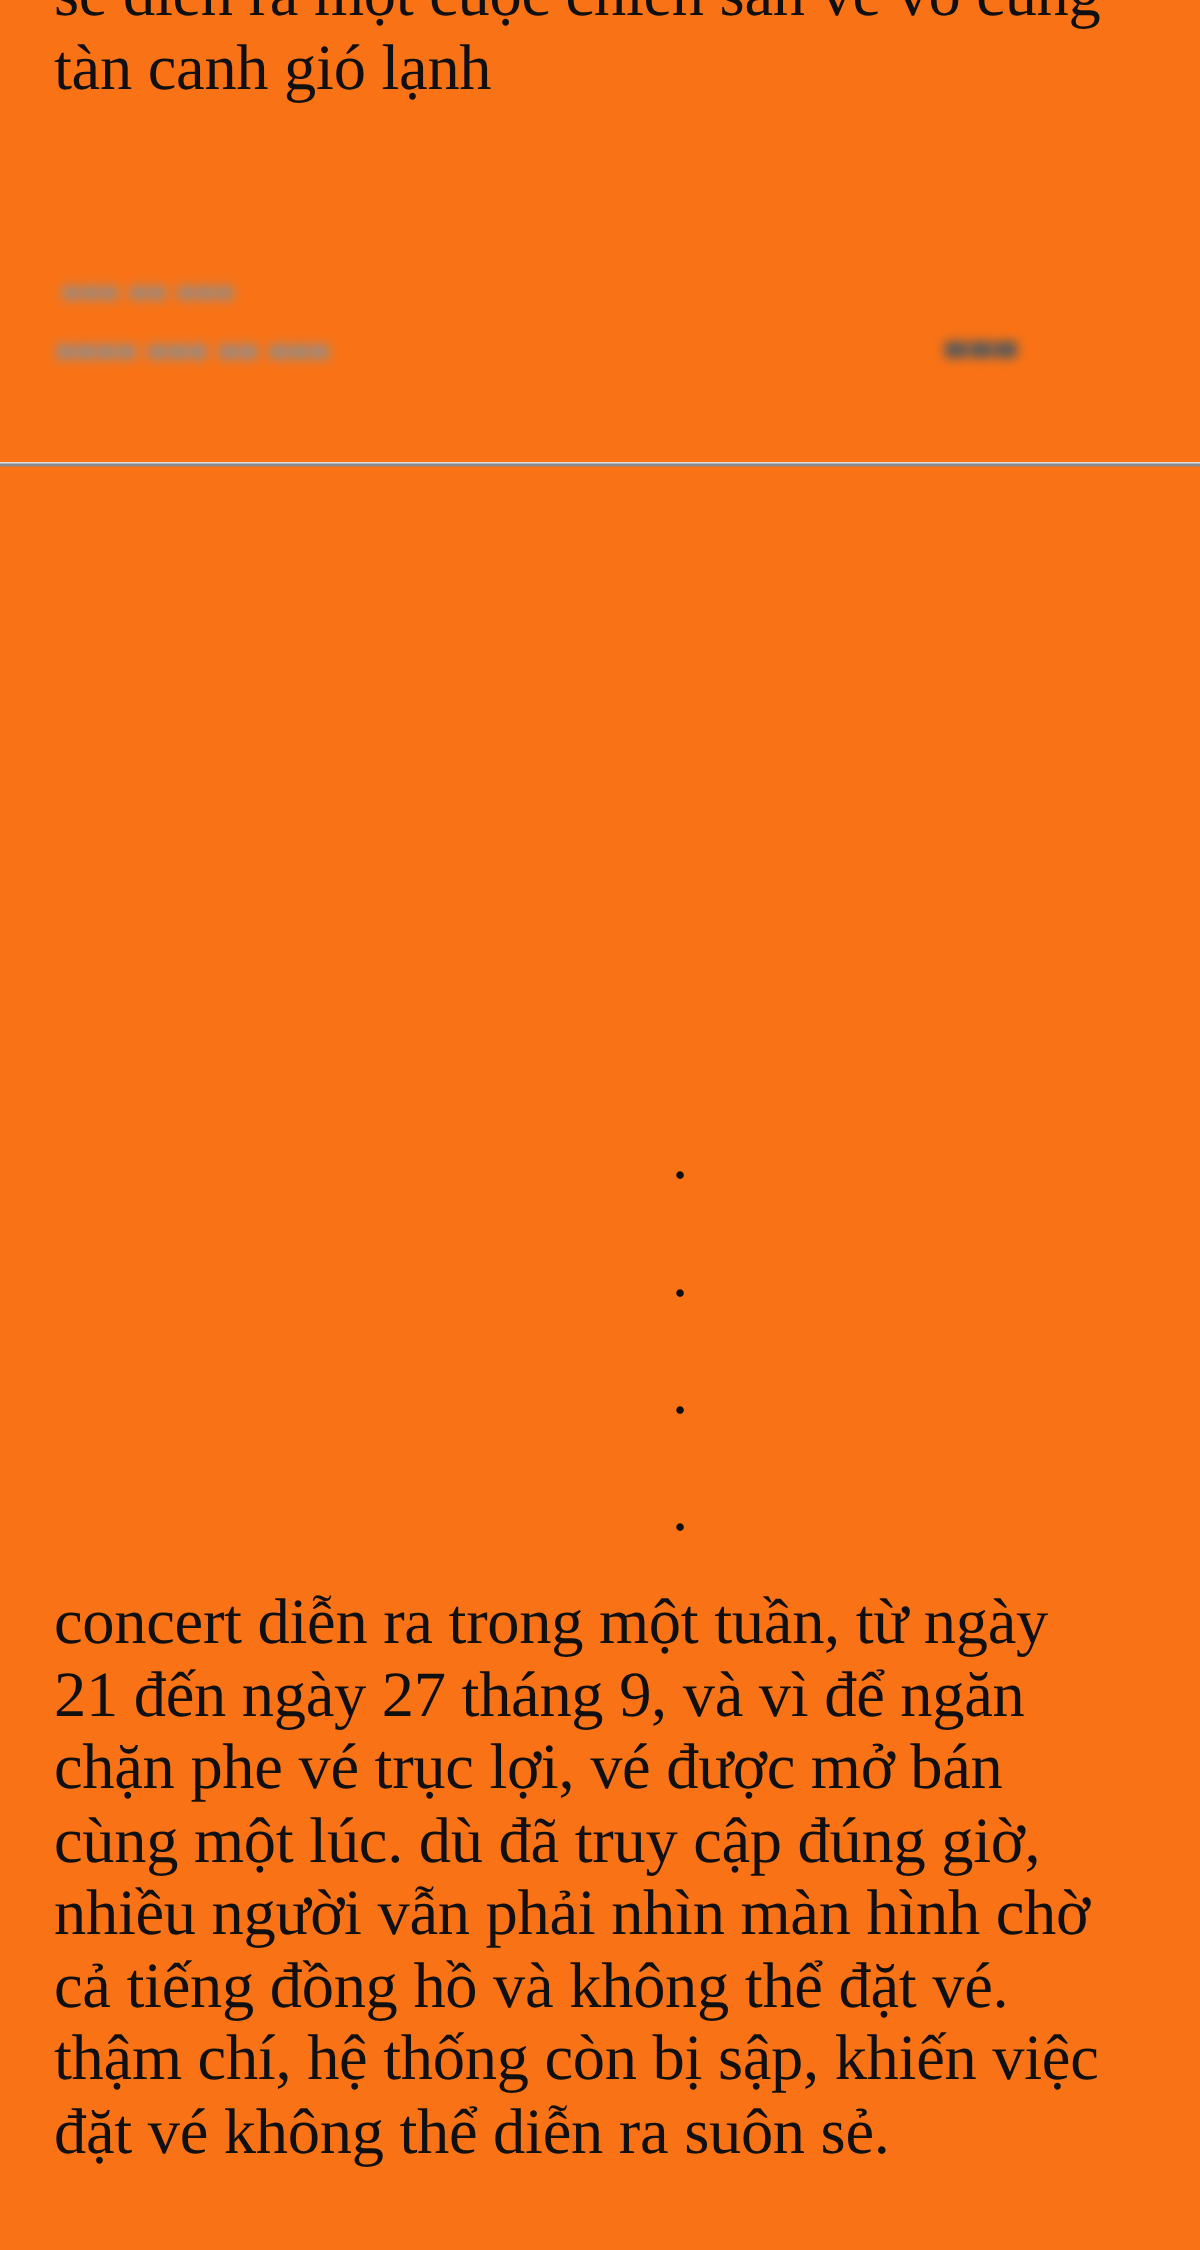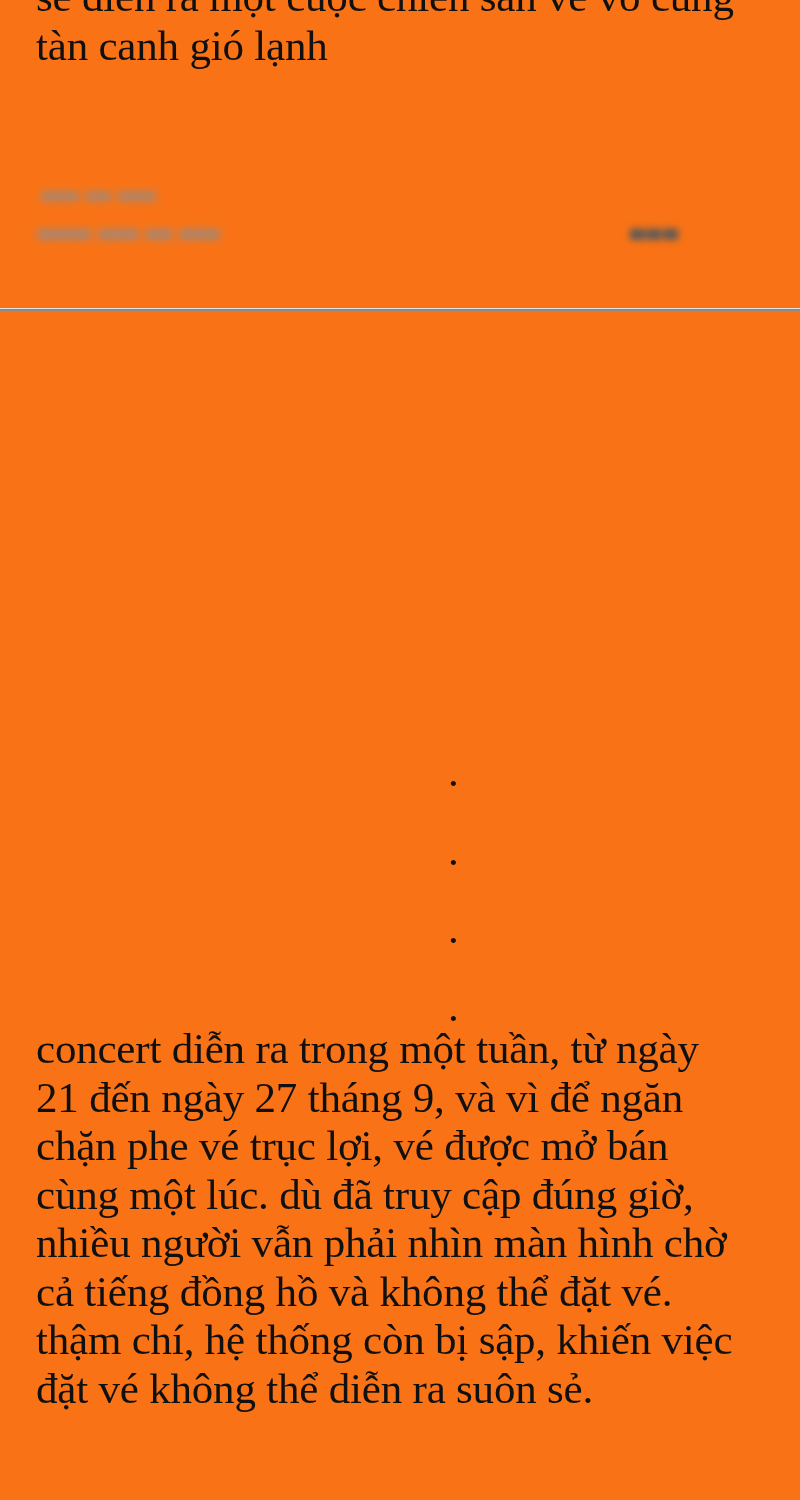--- a/index.html
+++ b/index.html
@@ -26,21 +26,21 @@
   }
   .headline {
     top: -27px;
     left: 36px;
   }
   .para1 {
     top: 367px;
     left: 36px;
   }
   .para2 {
-    top: 1025px;
+    top: 1058px;
     left: 36px;
   }
   .blurred {
     position: absolute;
     font-family: "DejaVu Sans", sans-serif;
     color: #8d8d8d;
     filter: blur(4px);
     letter-spacing: 2px;
     white-space: pre;
   }

